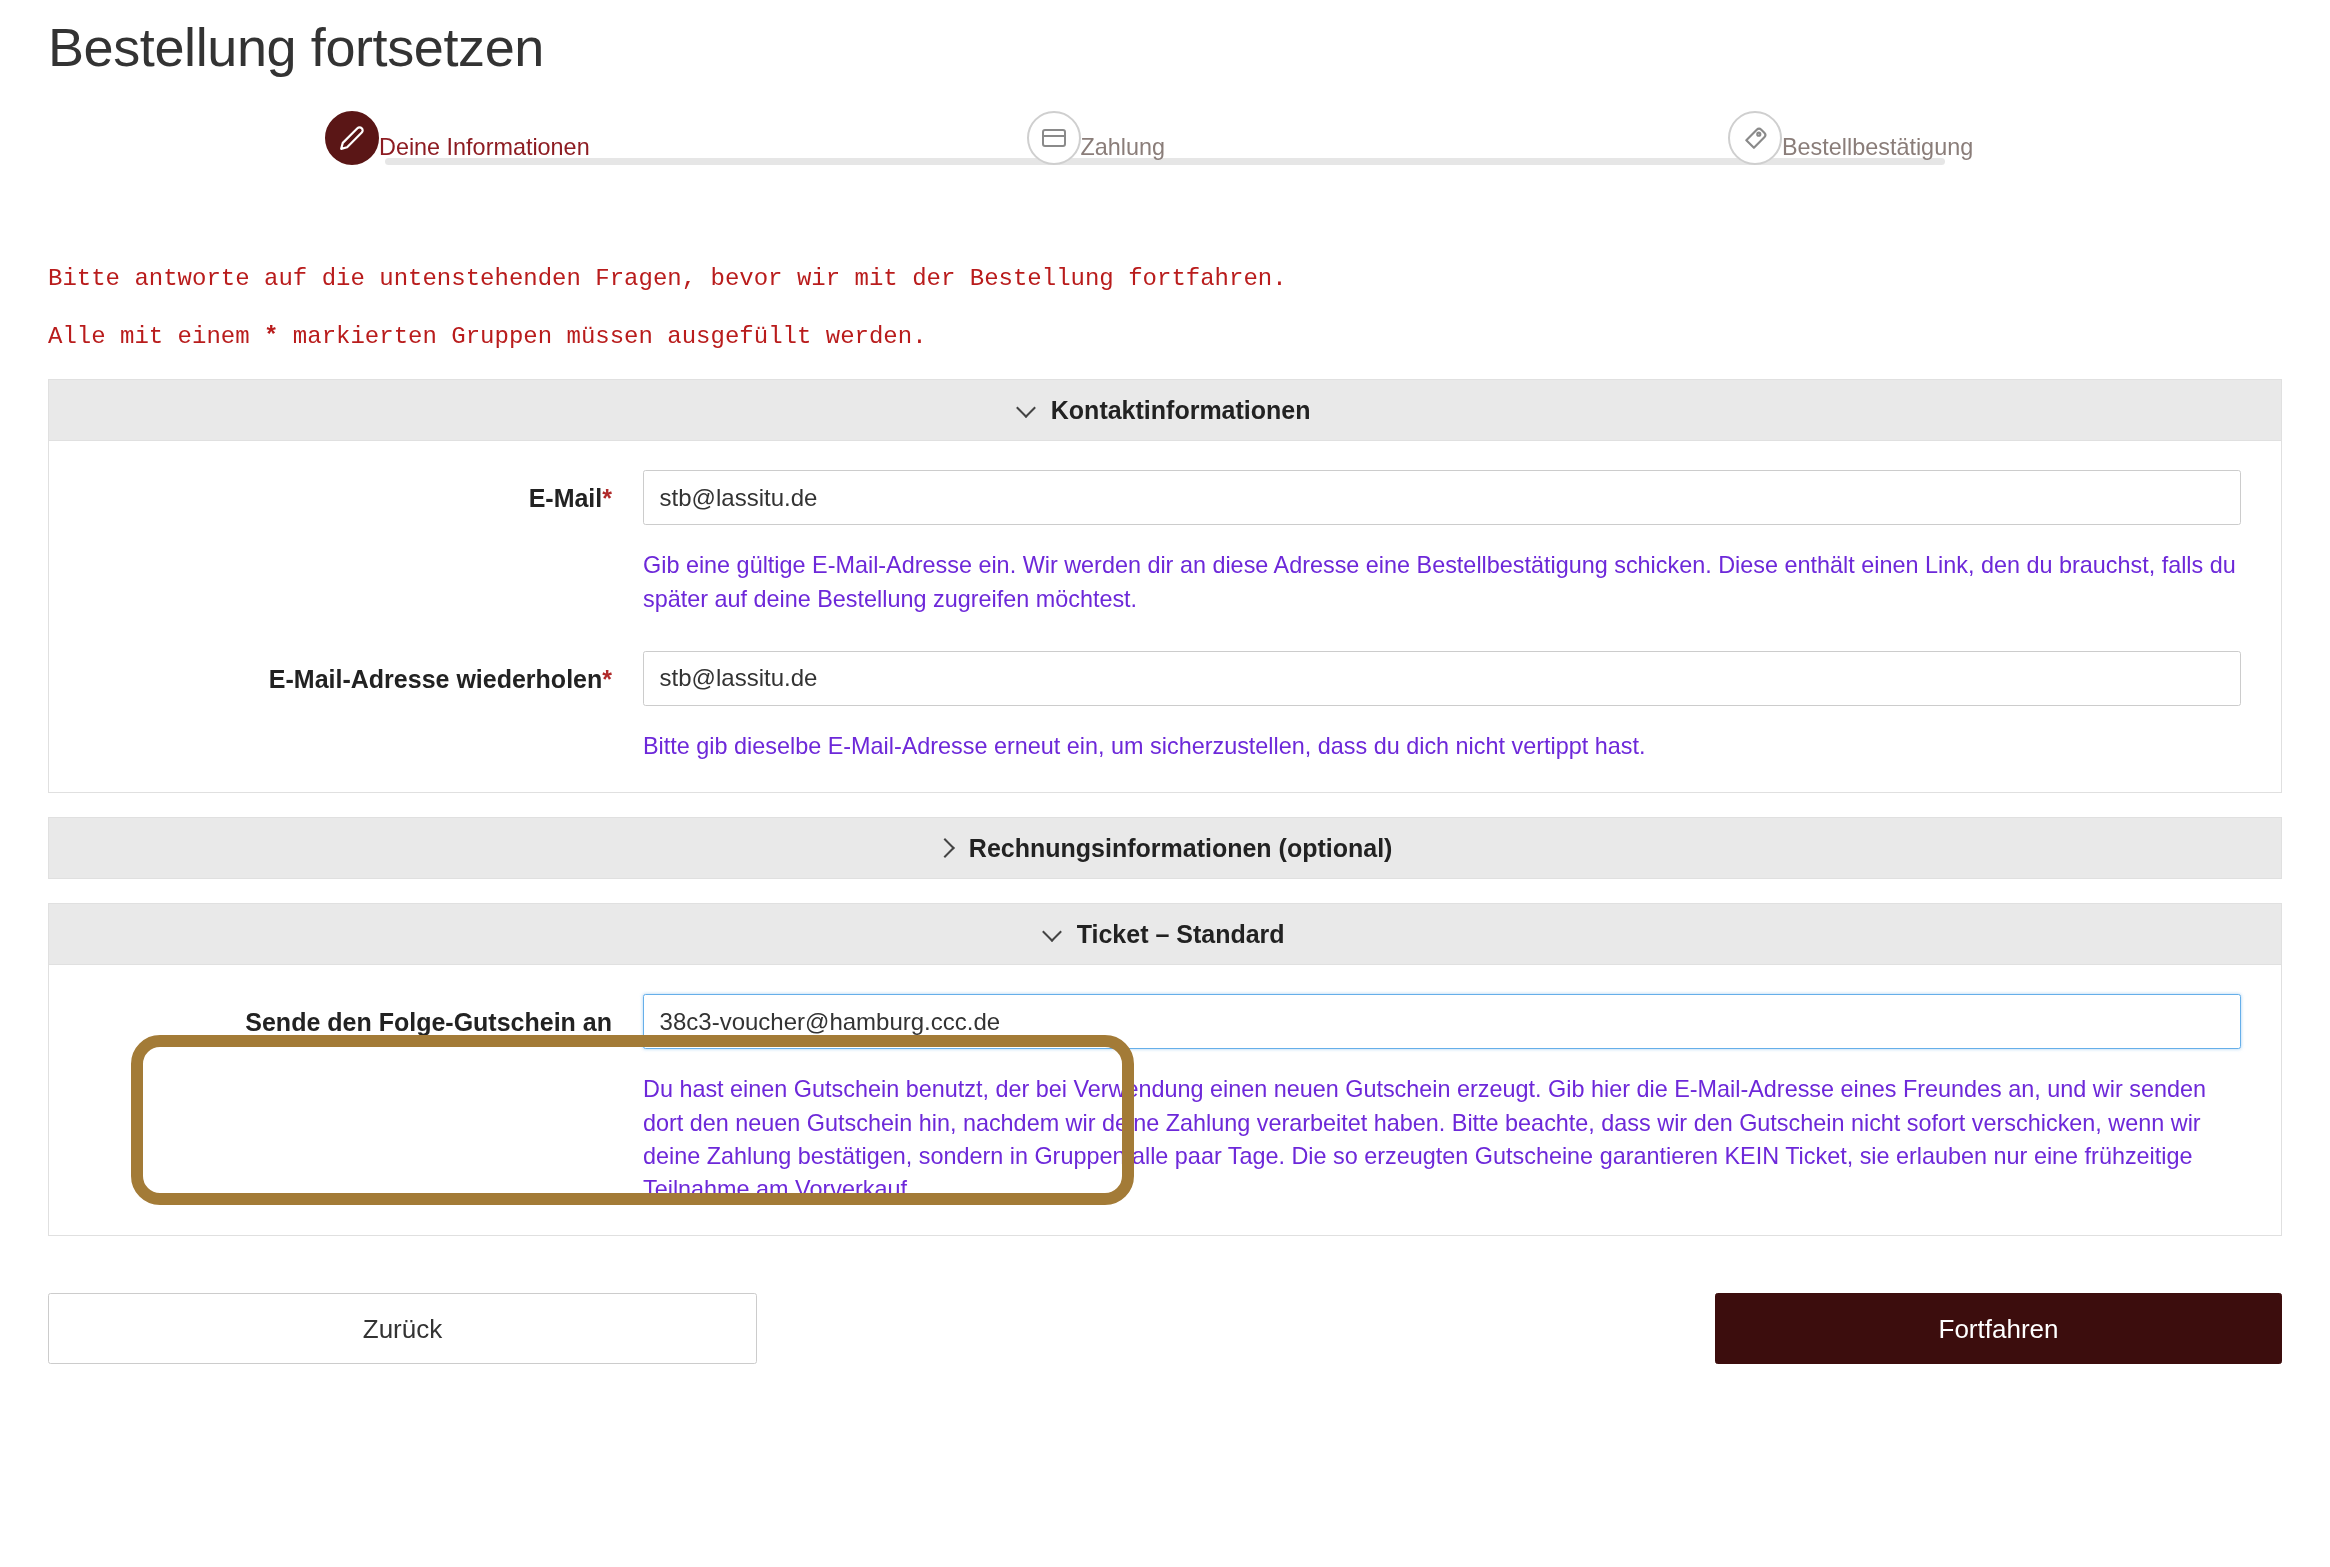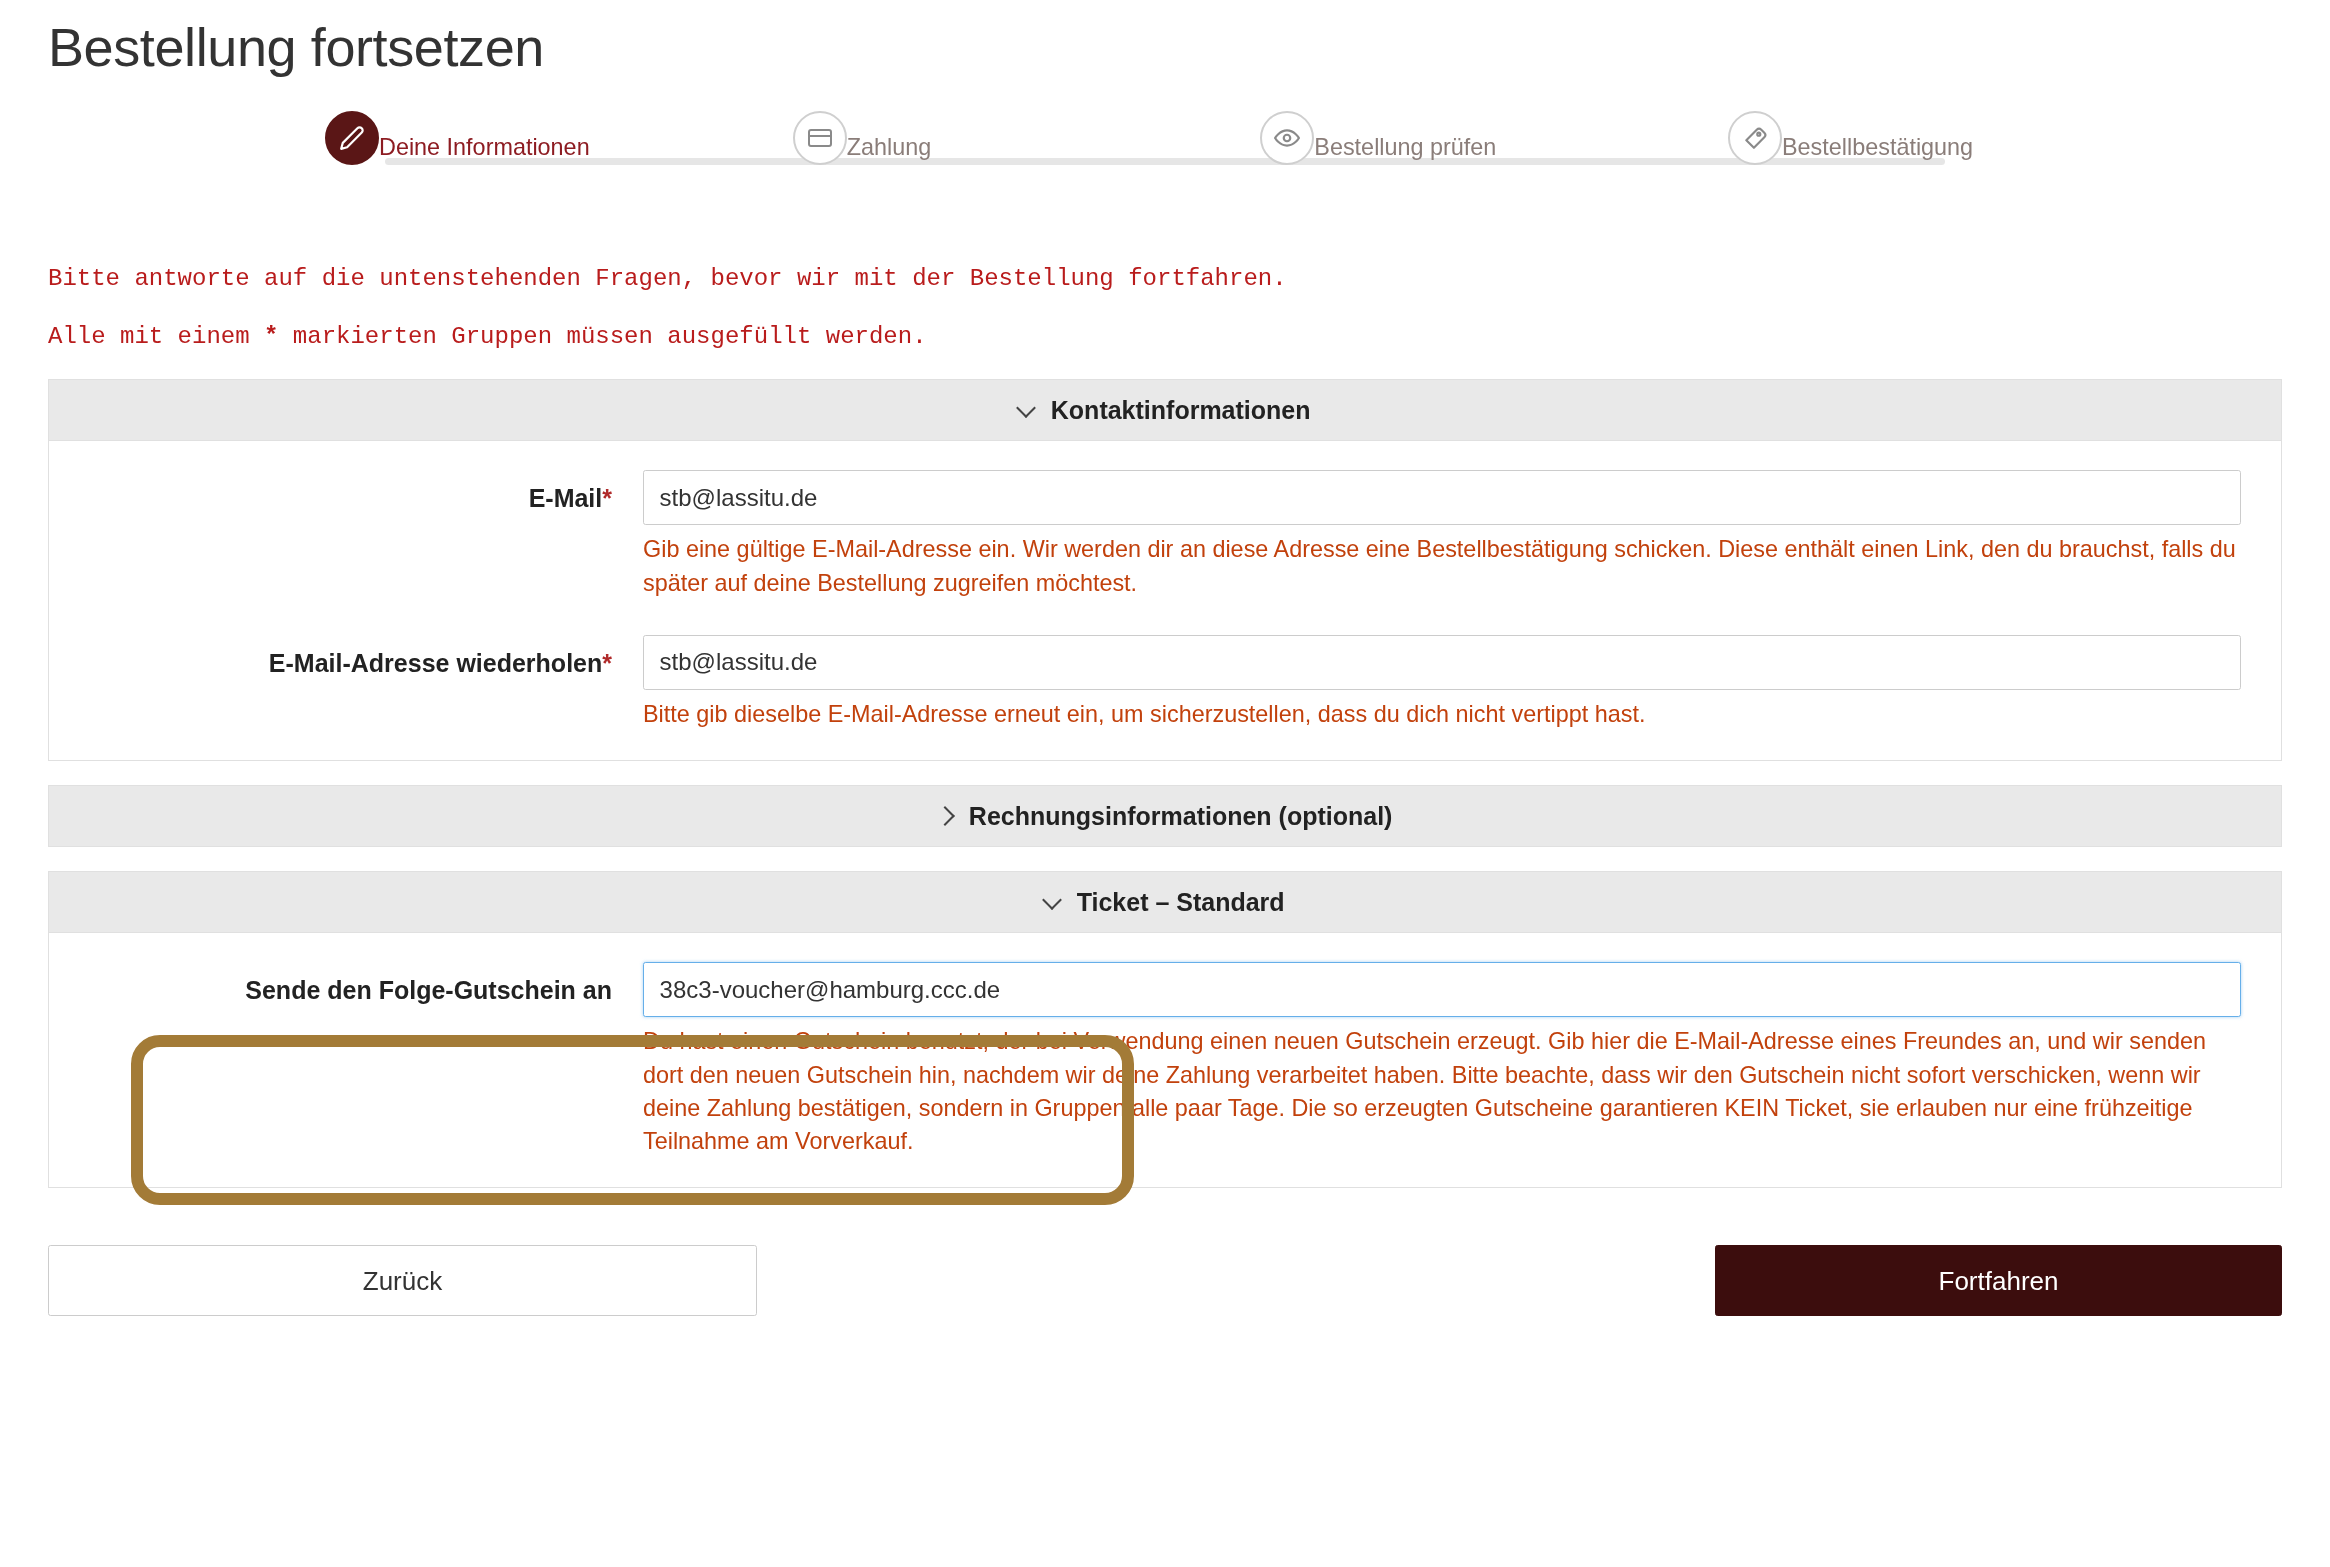--- a/index.html
+++ b/index.html
@@ -167,23 +167,23 @@
     color: #333333;
     background: #ffffff;
     outline: none;
   }
   .text-input.focused {
     border-color: #66afe9;
     box-shadow: 0 0 3.5px rgba(102,175,233,0.6);
   }
   .help-text {
     font-size: 23.4px;
-    color: #c2410c;
+    color: #6d28d9;
     line-height: 1.42;
-    margin-top: 8px;
+    margin-top: 24px;
     max-width: 1626px;
   }
 
   
   .footer {
     display: flex;
     justify-content: space-between;
     align-items: flex-end;
     margin-top: 57px;
     padding-bottom: 35px;
@@ -246,29 +246,20 @@
       <div class="step">
         <div class="step-circle">
           <svg width="24" height="24" viewBox="0 0 24 24" fill="none" stroke="currentColor" stroke-width="2" stroke-linecap="round" stroke-linejoin="round">
             <rect x="1" y="4" width="22" height="16" rx="2"></rect>
             <line x1="1" y1="10" x2="23" y2="10"></line>
           </svg>
         </div>
         <div class="step-label">Zahlung</div>
       </div>
 
-      <div class="step">
-        <div class="step-circle">
-          <svg width="26" height="26" viewBox="0 0 24 24" fill="none" stroke="currentColor" stroke-width="2" stroke-linecap="round" stroke-linejoin="round">
-            <path d="M1 12s4-7 11-7 11 7 11 7-4 7-11 7-11-7-11-7z"></path>
-            <circle cx="12" cy="12" r="3"></circle>
-          </svg>
-        </div>
-        <div class="step-label">Bestellung prüfen</div>
-      </div>
 
       <div class="step">
         <div class="step-circle">
           <svg width="26" height="26" viewBox="0 0 24 24" fill="none" stroke="currentColor" stroke-width="2" stroke-linecap="round" stroke-linejoin="round">
             <path d="M20.6 11.4 11 21l-7-7 9.6-9.6a3 3 0 0 1 4.2 0l2.8 2.8a3 3 0 0 1 0 4.2z"></path>
             <circle cx="15.5" cy="8.5" r="1.4"></circle>
           </svg>
         </div>
         <div class="step-label">Bestellbestätigung</div>
       </div>

